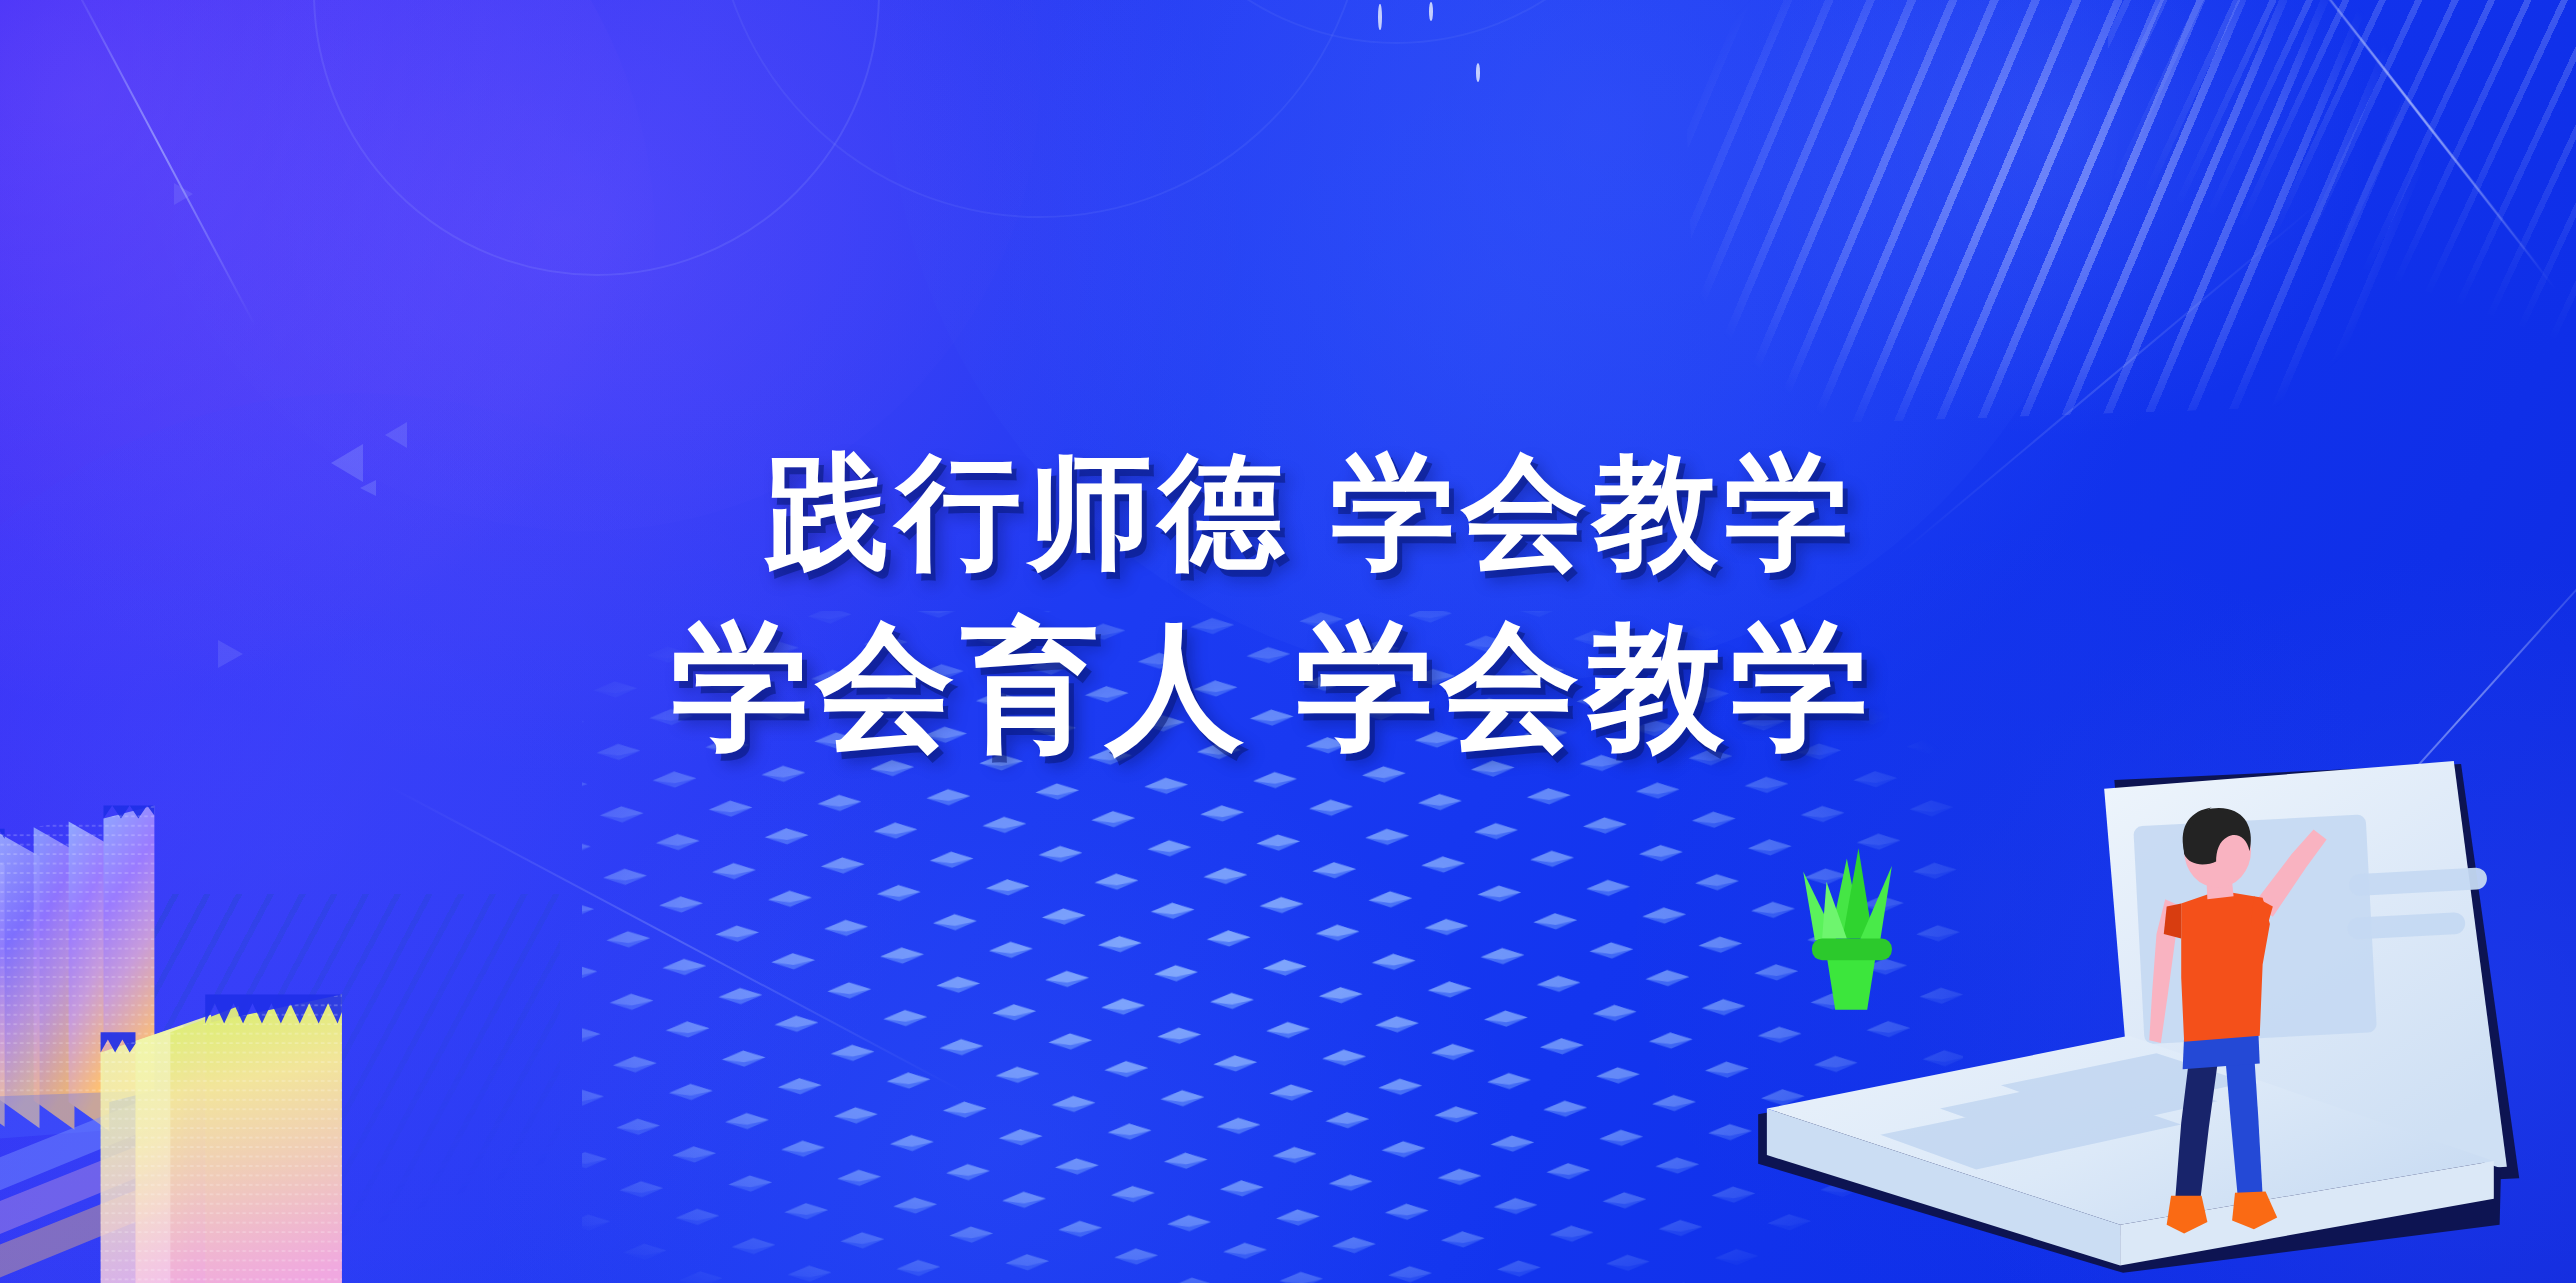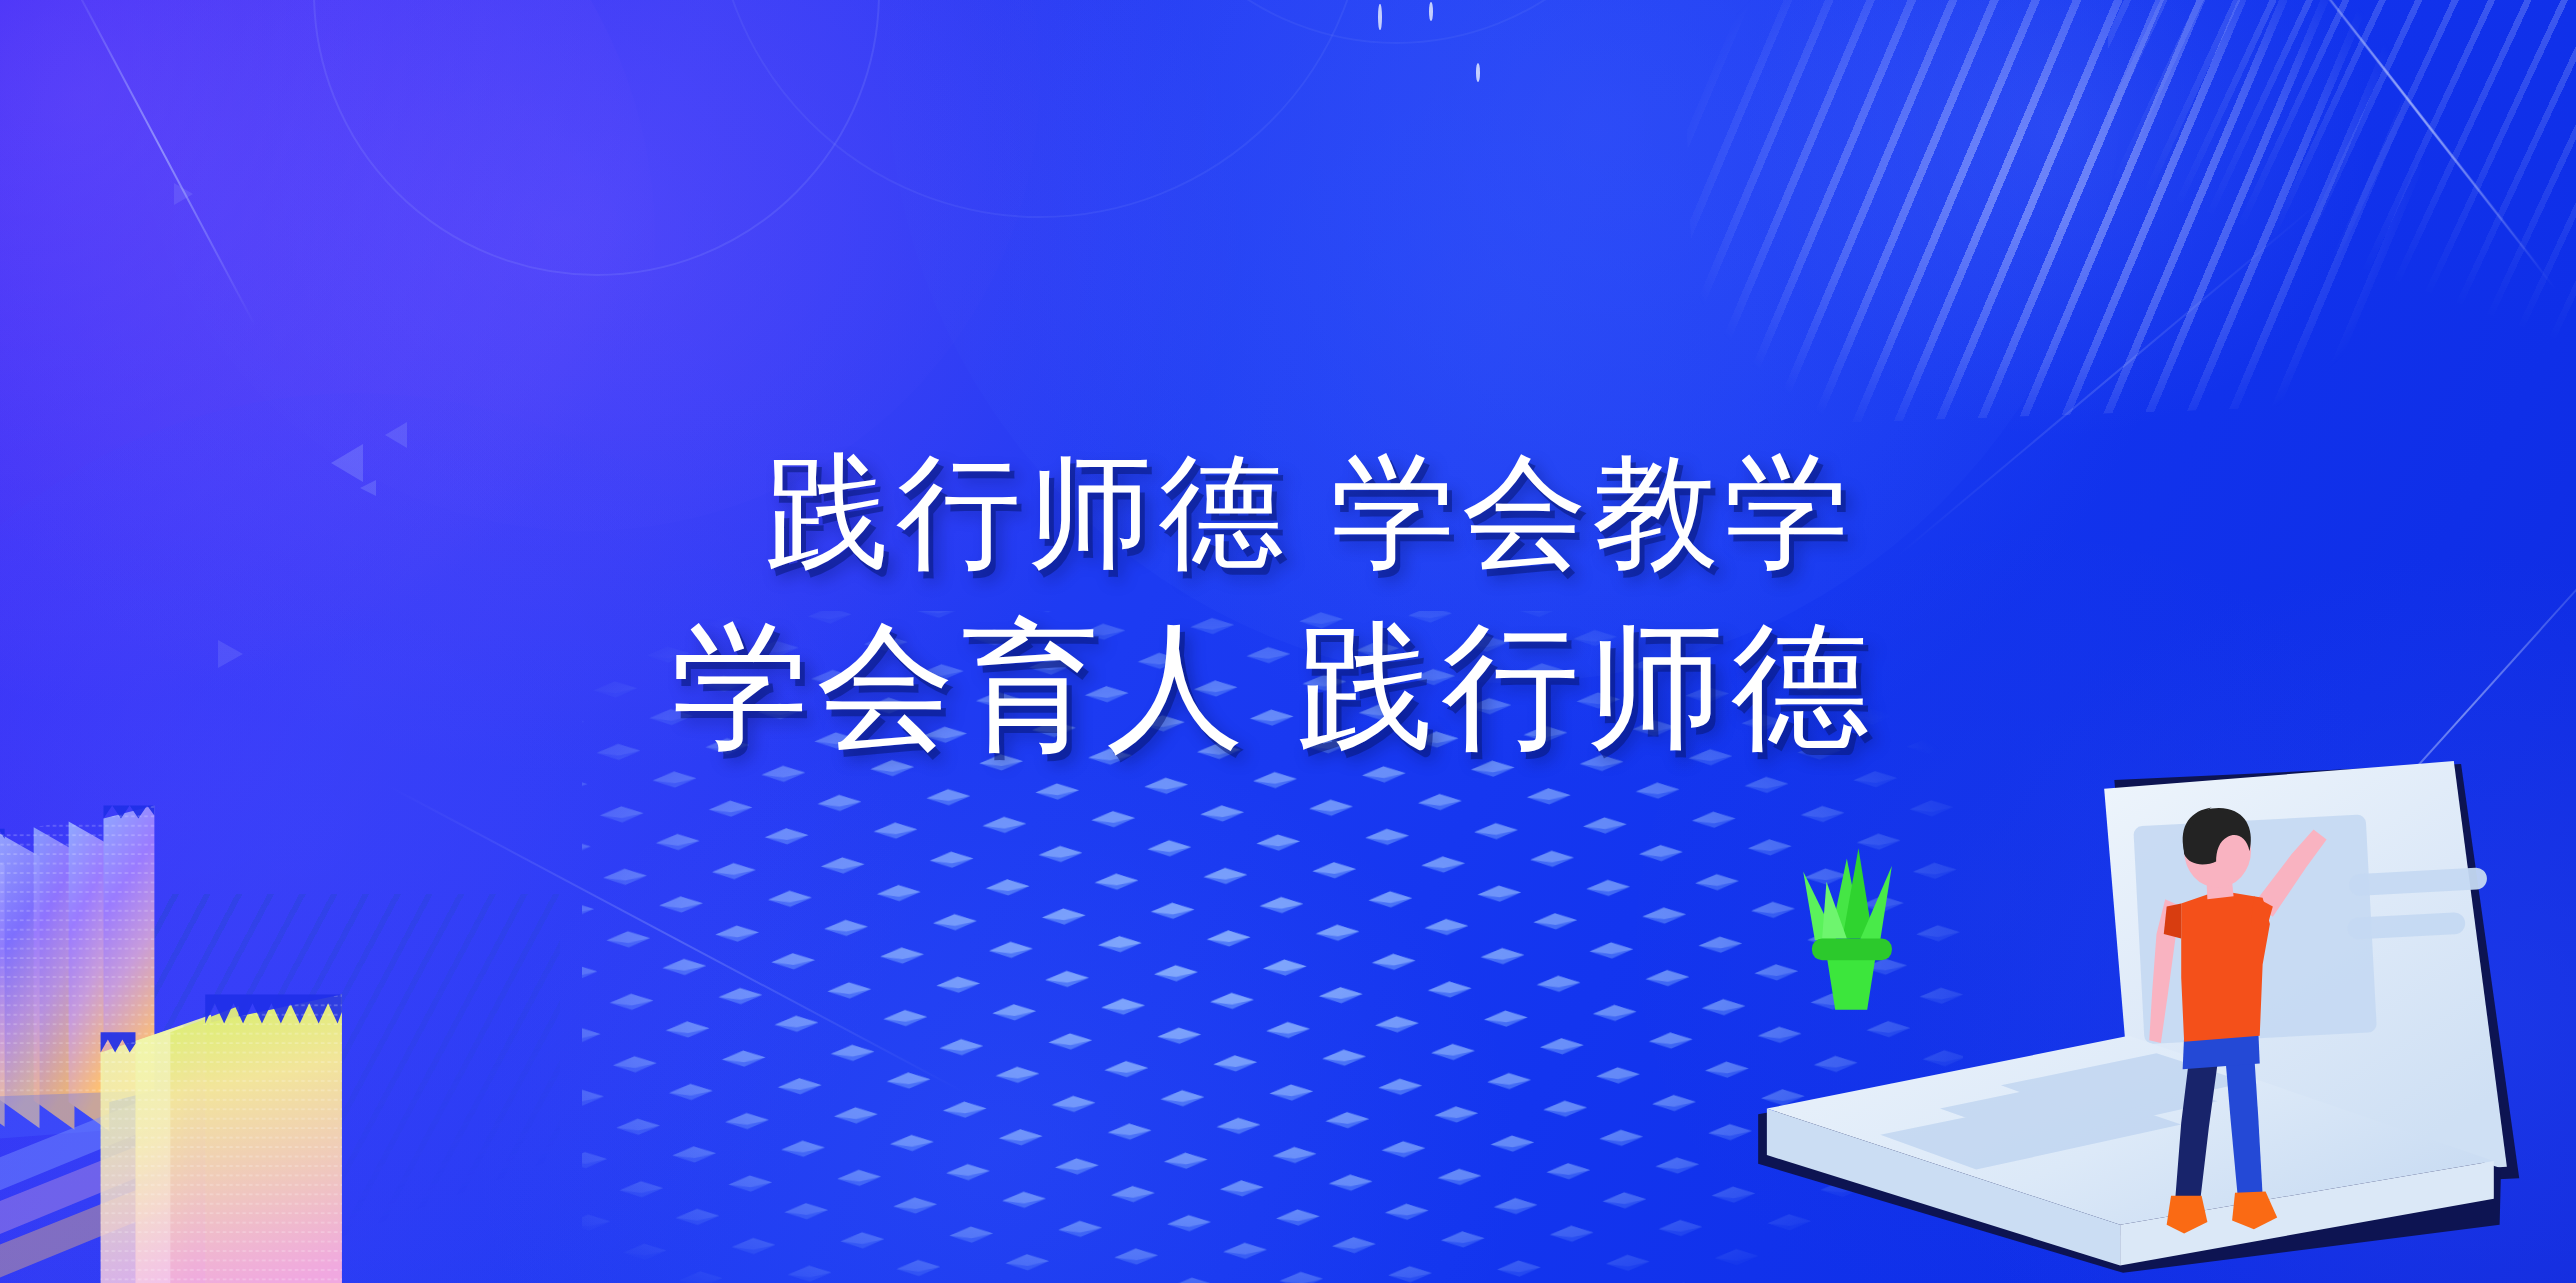--- a/index.html
+++ b/index.html
@@ -112,21 +112,21 @@
 
   
   .title-block{
     position:absolute;
     left:0;right:0;top:447px;
     text-align:center;
     z-index:40;
   }
   .title-line{
     color:#ffffff;
-    font-weight:normal;
+    font-weight:bold;
     letter-spacing:0.05em;
     line-height:1.04;
     white-space:pre;
     text-shadow:
       5.1px 6.5px 0 rgba(8,24,120,0.55),
       8.7px 10.2px 16px rgba(5,16,90,0.40);
   }
   .l1{font-size:125px;padding-left:44px;}
   .l2{font-size:138px;margin-top:38px;padding-right:29px;}
 
@@ -277,21 +277,21 @@
           <path d="M148 368 L158 350 L168 368 L178 350 L188 368 L196 356 L196 340 L148 340 Z"></path>
         </g>
 
         <path d="M148 368 L148 700 L480 700 L480 288 L292 328 L244 340 L196 352 Z" fill="url(#win)" opacity="0.60"></path>
       </g>
     </svg>
   </div>
 
   <div class="title-block">
     <div class="title-line l1">践行师德 学会教学</div>
-    <div class="title-line l2">学会育人 践行师德</div>
+    <div class="title-line l2">学会育人 学会教学</div>
   </div>
 
   <div class="illustration">
     <svg width="831" height="567" viewBox="0 0 1143 780" xmlns="http://www.w3.org/2000/svg">
       <defs>
         <linearGradient id="scr" x1="0" y1="0" x2="0.6" y2="1">
           <stop offset="0%" stop-color="#eef5fc"></stop>
           <stop offset="55%" stop-color="#dde9f8"></stop>
           <stop offset="100%" stop-color="#cfe0f4"></stop>
         </linearGradient>

